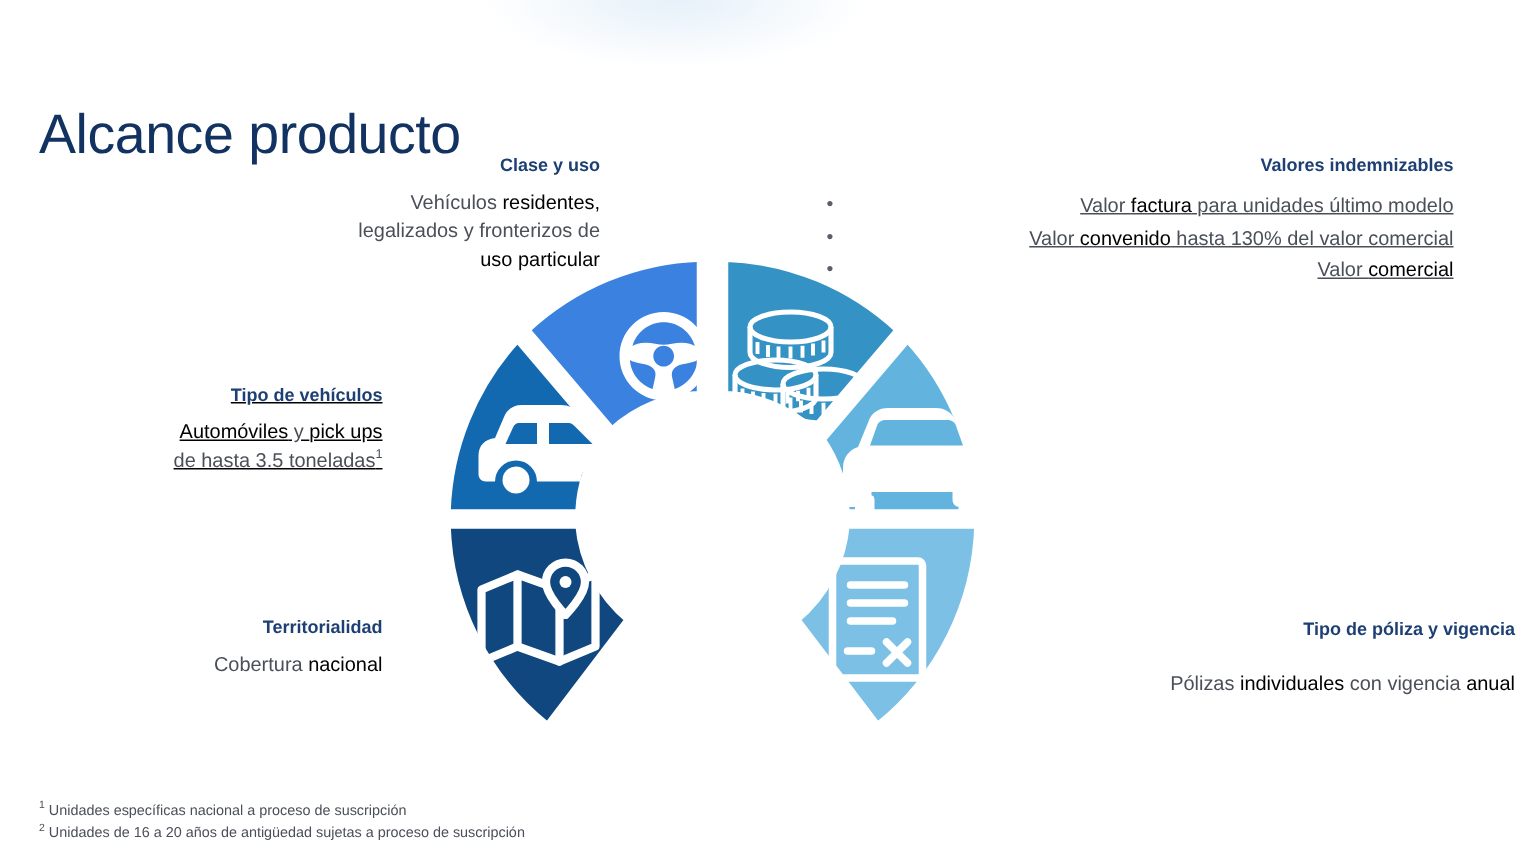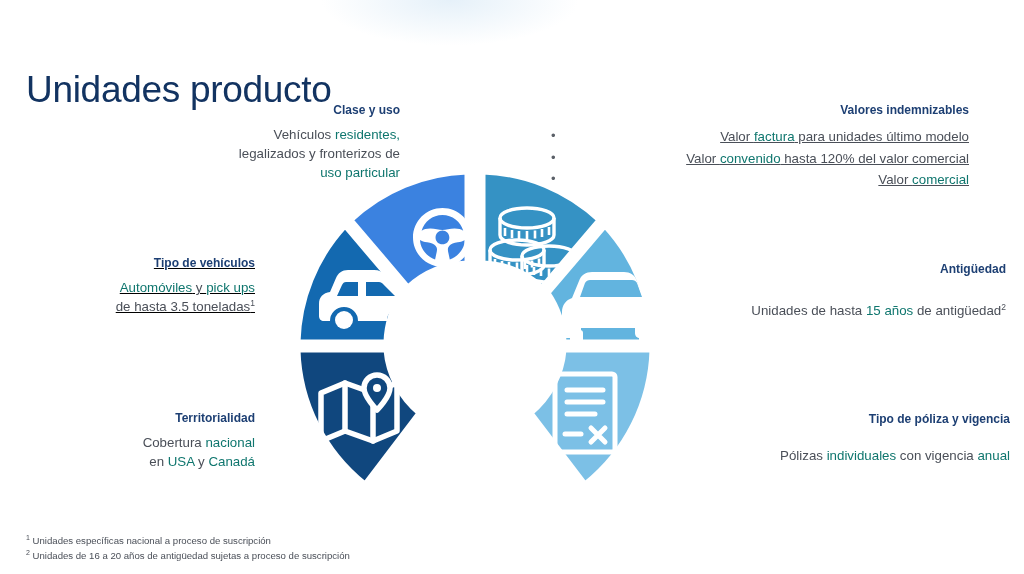--- a/index.html
+++ b/index.html
@@ -36,21 +36,21 @@
     font-weight: 700;
     color: #1d3f73;
     margin-bottom: 9px;
     white-space: nowrap;
   }
   .block .b-body {
     font-size: 13.3px;
     line-height: 1.42;
     color: #4a4f58;
   }
-  .hl { color: #0f766e; }
+  .hl { color: #000000; }
   sup { font-size: 8.5px; vertical-align: super; line-height: 0; }
 
   .align-right { text-align: right; }
   .align-left  { text-align: right; }
 
   
   #blk-clase      { left: 120px;  top: 103px;  width: 280px; }
   #blk-valores    { left: 549px;  top: 103px;  width: 420px; }
   #blk-tipo-veh   { left: 20px;   top: 256px;  width: 235px; text-decoration: underline; }
   #blk-antig      { left: 706px;  top: 262px;  width: 300px; }
@@ -102,60 +102,53 @@
     pointer-events: none;
   }
 </style>
 </head>
 <body>
 
 <div class="slide">
 
   <div class="wash"></div>
 
-  <h1 class="page-title">Unidades producto</h1>
+  <h1 class="page-title">Alcance producto</h1>
 
   <div class="block align-right" id="blk-clase">
     <div class="b-title">Clase y uso</div>
     <div class="b-body">
       <div><span>Vehículos </span><span class="hl">residentes,</span></div>
       <div>legalizados y fronterizos de</div>
       <div><span class="hl">uso particular</span></div>
     </div>
   </div>
 
   <div class="block align-left" id="blk-valores">
     <div class="b-title">Valores indemnizables</div>
     <ul class="bullets">
       <li><span>Valor </span><span class="hl">factura</span><span> para unidades último modelo</span></li>
-      <li><span>Valor </span><span class="hl">convenido</span><span> hasta 120% del valor comercial</span></li>
+      <li><span>Valor </span><span class="hl">convenido</span><span> hasta 130% del valor comercial</span></li>
       <li><span>Valor </span><span class="hl">comercial</span><span></span></li>
     </ul>
   </div>
 
   <div class="block align-right" id="blk-tipo-veh">
     <div class="b-title">Tipo de vehículos</div>
     <div class="b-body">
       <div><span class="hl">Automóviles</span><span> y </span><span class="hl">pick ups</span></div>
       <div><span>de hasta 3.5 toneladas</span><sup>1</sup></div>
     </div>
   </div>
 
-  <div class="block align-left" id="blk-antig">
-    <div class="b-title" style="margin-bottom:26px;">Antigüedad</div>
-    <div class="b-body">
-      <div style="white-space:nowrap;"><span>Unidades de hasta </span><span class="hl">15 años</span><span> de antigüedad</span><sup>2</sup></div>
-    </div>
-  </div>
 
   <div class="block align-right" id="blk-territ">
     <div class="b-title">Territorialidad</div>
     <div class="b-body">
       <div><span>Cobertura </span><span class="hl">nacional</span></div>
-      <div><span>en </span><span class="hl">USA</span><span> y </span><span class="hl">Canadá</span></div>
     </div>
   </div>
 
   <div class="block align-left" id="blk-poliza">
     <div class="b-title" style="margin-bottom:21px;margin-left:20px;">Tipo de póliza y vigencia</div>
     <div class="b-body">
       <div style="white-space:nowrap;"><span>Pólizas </span><span class="hl">individuales</span><span> con vigencia </span><span class="hl">anual</span></div>
     </div>
   </div>
 

